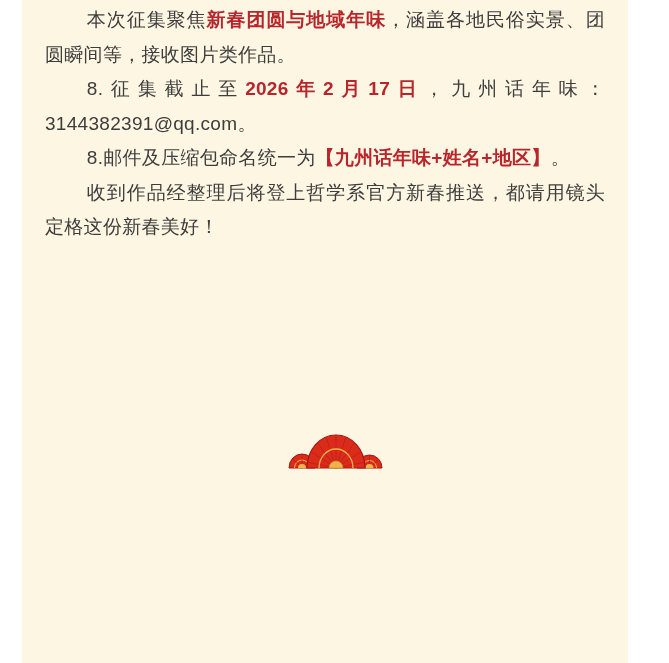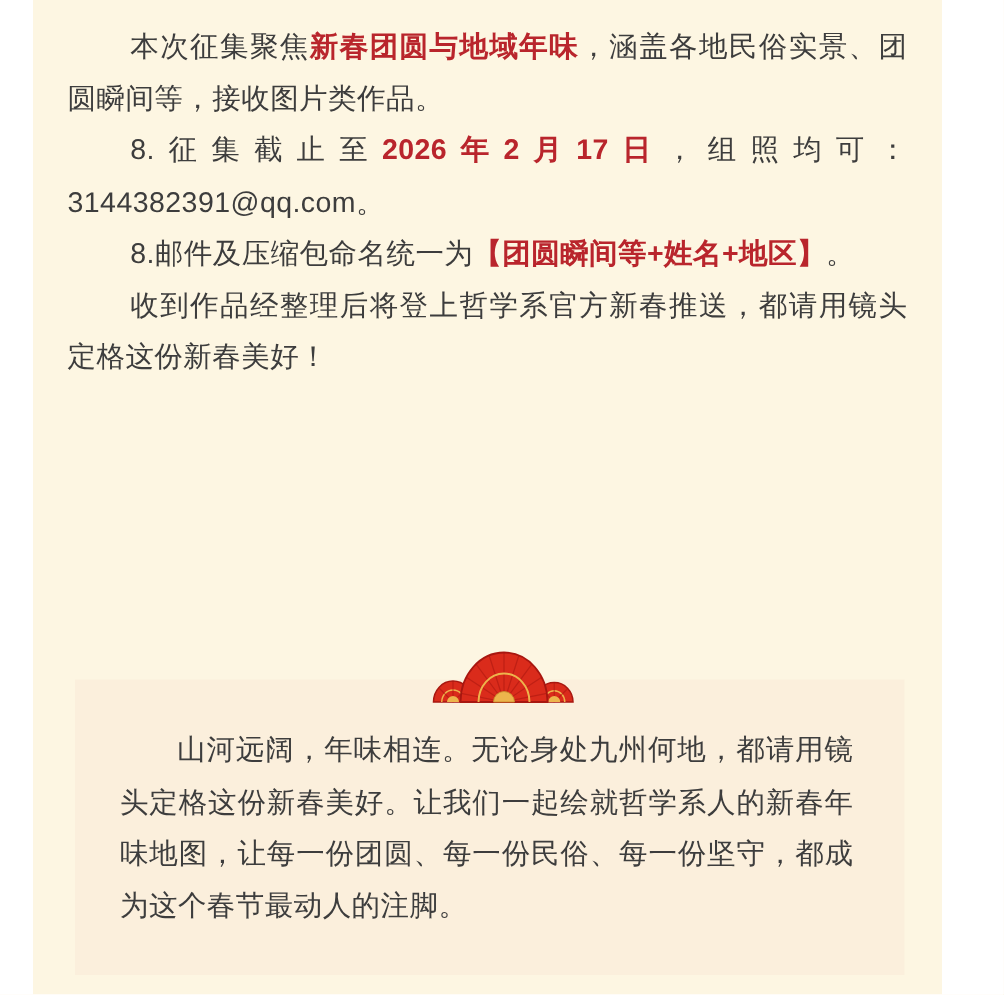--- a/index.html
+++ b/index.html
@@ -19,21 +19,21 @@
     position: absolute;
     left: 22px;
     top: 0;
     width: 606px;
     height: 663px;
     background: #fdf6e2;
   }
   .article {
     position: absolute;
     left: 0;
-    top: 12px;
+    top: 0;
     width: 606px;
     padding: 3px 23px 0 23px;
     box-sizing: border-box;
     font-size: 19px;
     line-height: 34.5px;
     color: #3d3d3d;
     text-align: justify;
     text-justify: inter-character;
     letter-spacing: 0.3px;
   }
@@ -76,28 +76,25 @@
   }
 </style>
 </head>
 <body>
 
 <div class="page">
   <div class="content-column">
 
     <div class="article">
       <p><span>本次征集聚焦</span><span class="red-bold">新春团圆与地域年味</span><span>，涵盖各地民俗实景、团圆瞬间等，接收图片类作品。</span></p>
-      <p><span>8.征集截止至</span><span class="red-bold">2026年2月17日</span><span>，组照均可：</span><span class="email">3144382391@qq.com</span><span>。</span></p>
-      <p><span>8.邮件及压缩包命名统一为</span><span class="red-bold">【团圆瞬间等+姓名+地区】</span><span>。</span></p>
+      <p><span>8.征集截止至</span><span class="red-bold">2026年2月17日</span><span>，九州话年味：</span><span class="email">3144382391@qq.com</span><span>。</span></p>
+      <p><span>8.邮件及压缩包命名统一为</span><span class="red-bold">【九州话年味+姓名+地区】</span><span>。</span></p>
       <p><span>收到作品经整理后将登上哲学系官方新春推送，都请用镜头定格这份新春美好！</span></p>
     </div>
 
-    <div class="footer-box">
-      <p>山河远阔，年味相连。无论身处九州何地，都请用镜头定格这份新春美好。让我们一起绘就哲学系人的新春年味地图，让每一份团圆、每一份民俗、每一份坚守，都成为这个春节最动人的注脚。</p>
-    </div>
 
     <svg class="fan-decor" viewBox="0 0 96 42" aria-hidden="true">
 
       <g>
         <path d="M 1 41 A 13 14 0 0 1 27 41 Z" fill="#da2b1b" stroke="#a81710" stroke-width="1"></path>
         <path d="M 6.5 41 A 7.5 8 0 0 1 21.5 41" fill="none" stroke="#edb44c" stroke-width="1"></path>
         <path d="M 14 41 L 5 32 M 14 41 L 14 27 M 14 41 L 23 32" stroke="#a81710" stroke-width="0.8" opacity="0.55"></path>
         <path d="M 10 41 A 4 4 0 0 1 18 41 Z" fill="#edb44c"></path>
       </g>
 

